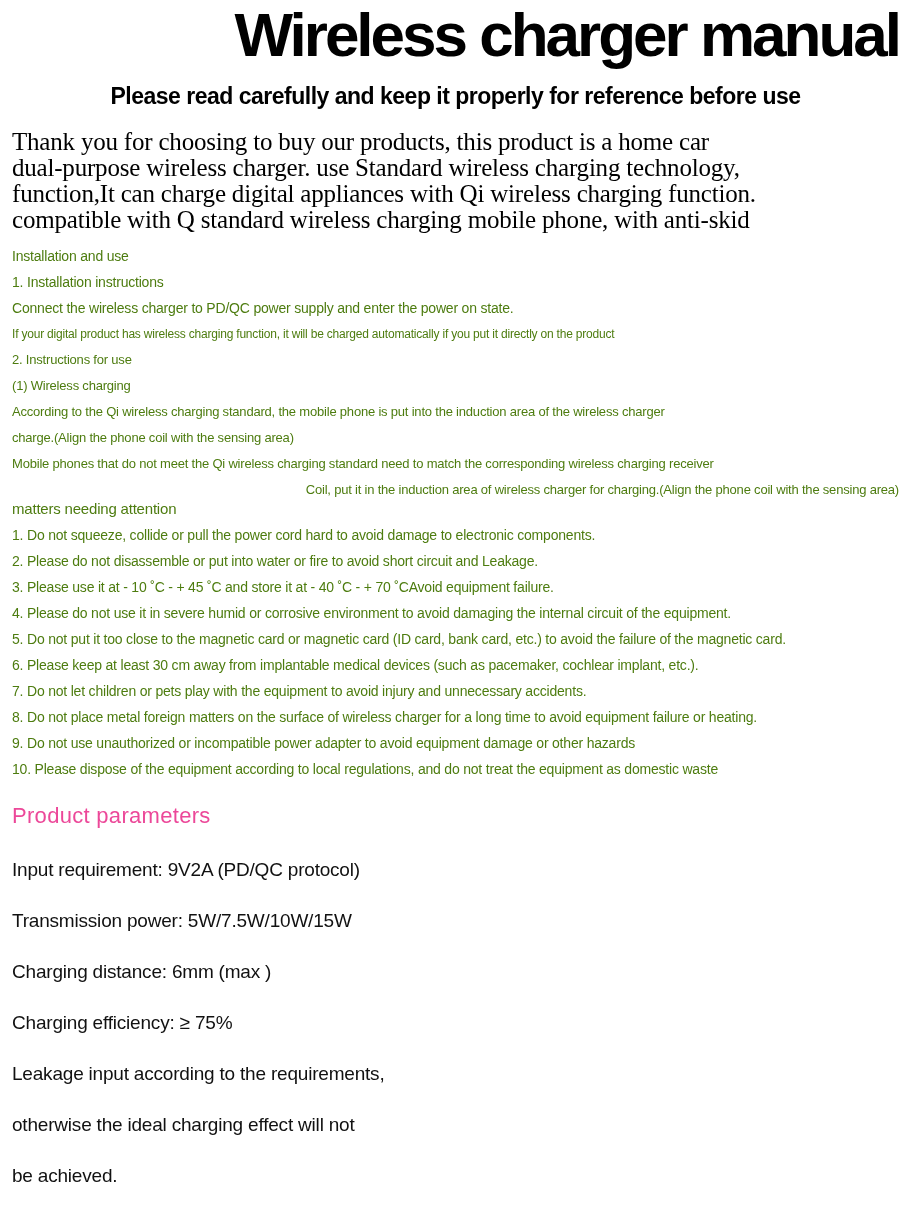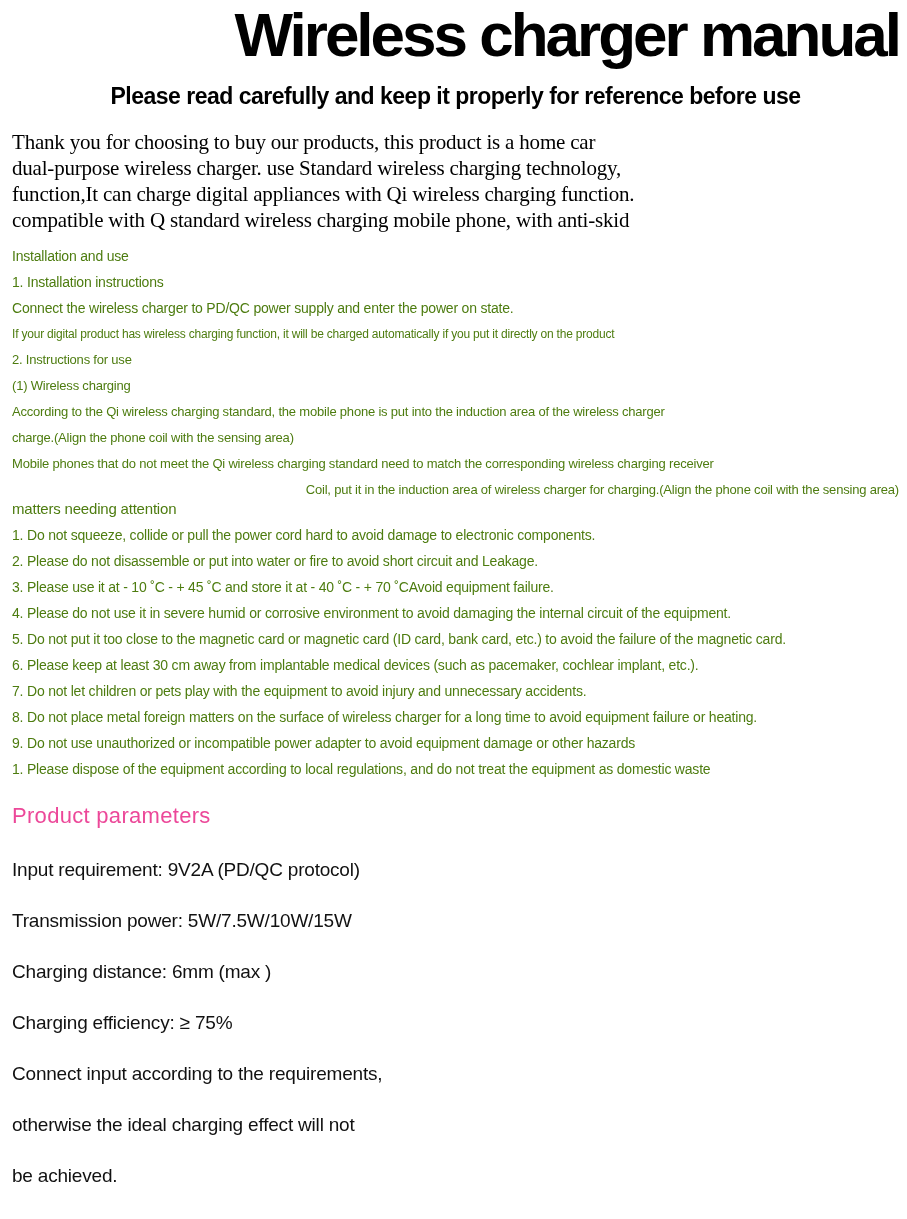--- a/index.html
+++ b/index.html
@@ -31,21 +31,21 @@
     text-align: center;
     font-size: 23px;
     line-height: 24px;
     font-weight: bold;
     letter-spacing: -0.5px;
     white-space: nowrap;
   }
   .intro {
     margin-top: 21px;
     font-family: "Liberation Serif", serif;
-    font-size: 21px;
+    font-size: 25px;
     line-height: 26px;
     letter-spacing: -0.2px;
   }
   .intro div { white-space: nowrap; }
   .body-text { margin-top: 15px; }
   .ln {
     margin: 0 0 10px 0;
     line-height: 16px;
     white-space: nowrap;
     letter-spacing: -0.2px;
@@ -106,27 +106,27 @@
     <p class="ln sz-d">matters needing attention</p>
     <p class="ln sz-e">1. Do not squeeze, collide or pull the power cord hard to avoid damage to electronic components.</p>
     <p class="ln sz-e">2. Please do not disassemble or put into water or fire to avoid short circuit and  Leakage.</p>
     <p class="ln sz-e">3. Please use it at - 10 ˚C - + 45 ˚C and store it at - 40 ˚C - + 70 ˚CAvoid equipment failure.</p>
     <p class="ln sz-e">4. Please do not use it in severe humid or corrosive environment to avoid damaging the internal circuit of the equipment.</p>
     <p class="ln sz-e">5. Do not put it too close to the magnetic card or magnetic card (ID card, bank card, etc.) to avoid the failure of the magnetic card.</p>
     <p class="ln sz-e">6. Please keep at least 30 cm away from implantable medical devices (such as pacemaker, cochlear implant, etc.).</p>
     <p class="ln sz-e">7. Do not let children or pets play with the equipment to avoid injury and unnecessary accidents.</p>
     <p class="ln sz-e">8. Do not place metal foreign matters on the surface of wireless charger for a long time to avoid equipment failure or heating.</p>
     <p class="ln sz-e">9. Do not use unauthorized or incompatible power adapter to avoid equipment damage or other hazards</p>
-    <p class="ln sz-e">1. Please dispose of the equipment according to local regulations, and do not treat the equipment as domestic waste</p>
+    <p class="ln sz-e">10. Please dispose of the equipment according to local regulations, and do not treat the equipment as domestic waste</p>
   </div>
 
   <div>
     <h2 class="params-heading">Product parameters</h2>
     <p class="param-ln">Input requirement: 9V2A (PD/QC protocol)</p>
     <p class="param-ln">Transmission power: 5W/7.5W/10W/15W</p>
     <p class="param-ln">Charging distance: 6mm (max )</p>
     <p class="param-ln">Charging efficiency: ≥ 75%</p>
-    <p class="param-ln">Connect input according to the requirements,</p>
+    <p class="param-ln">Leakage input according to the requirements,</p>
     <p class="param-ln">otherwise the ideal charging effect will not</p>
     <p class="param-ln">be achieved.</p>
   </div>
 
 </div>
 
 </body></html>

